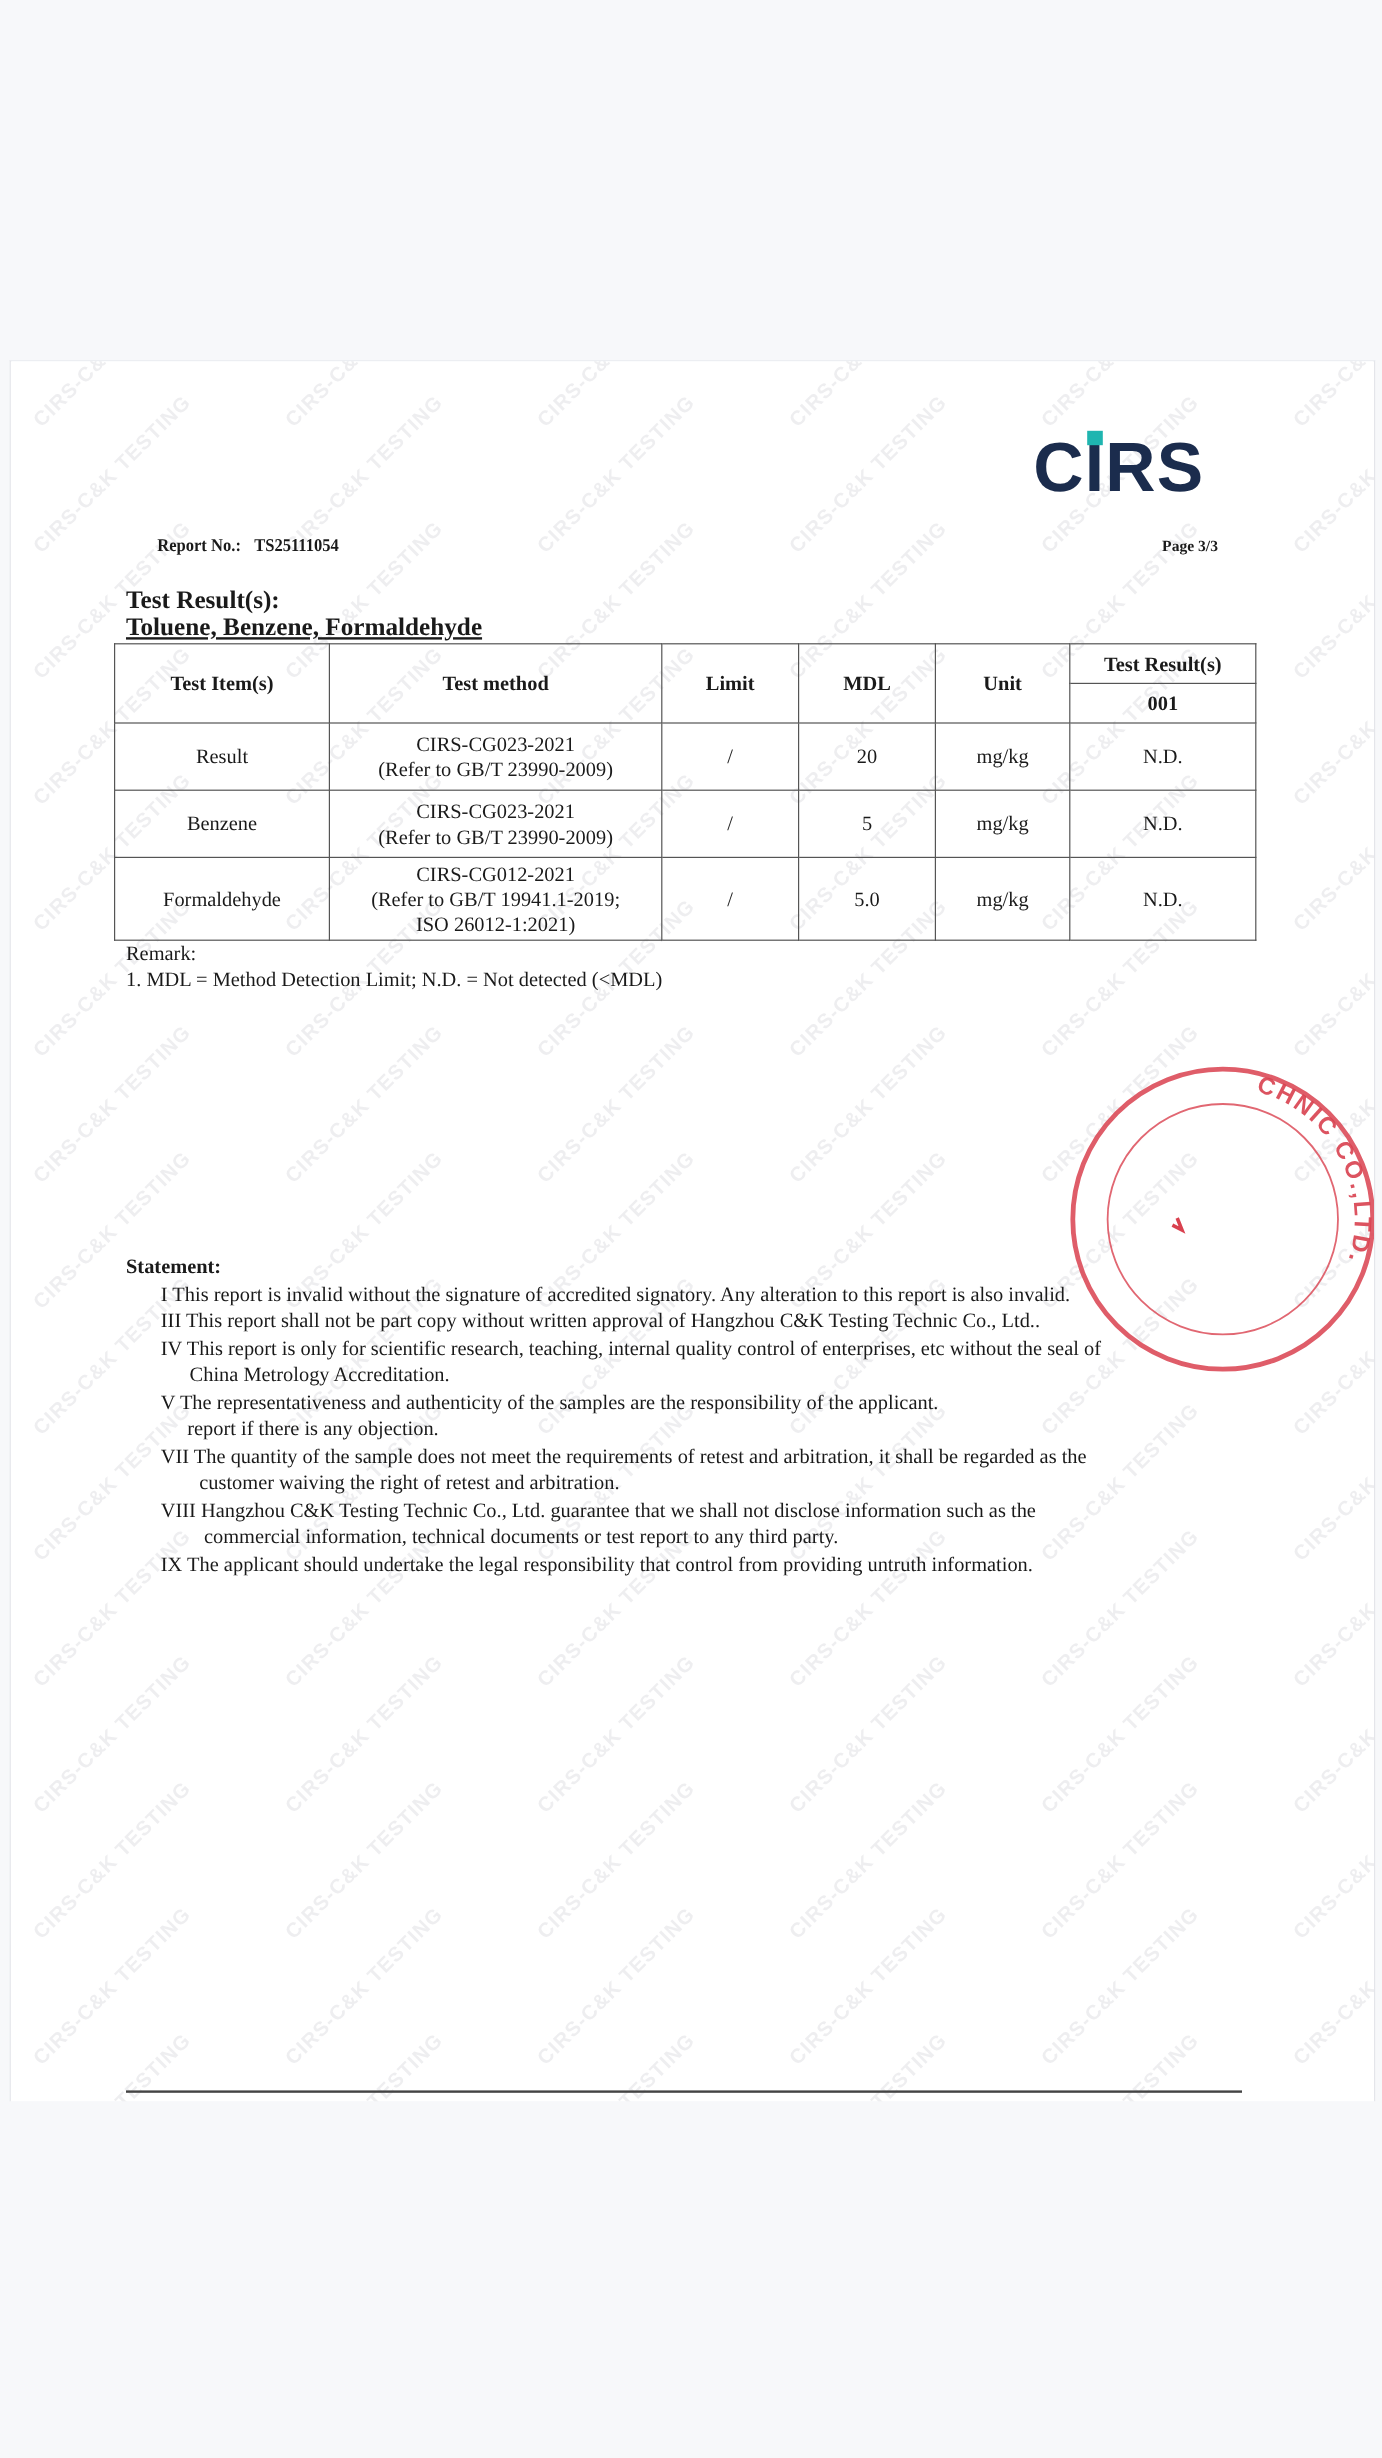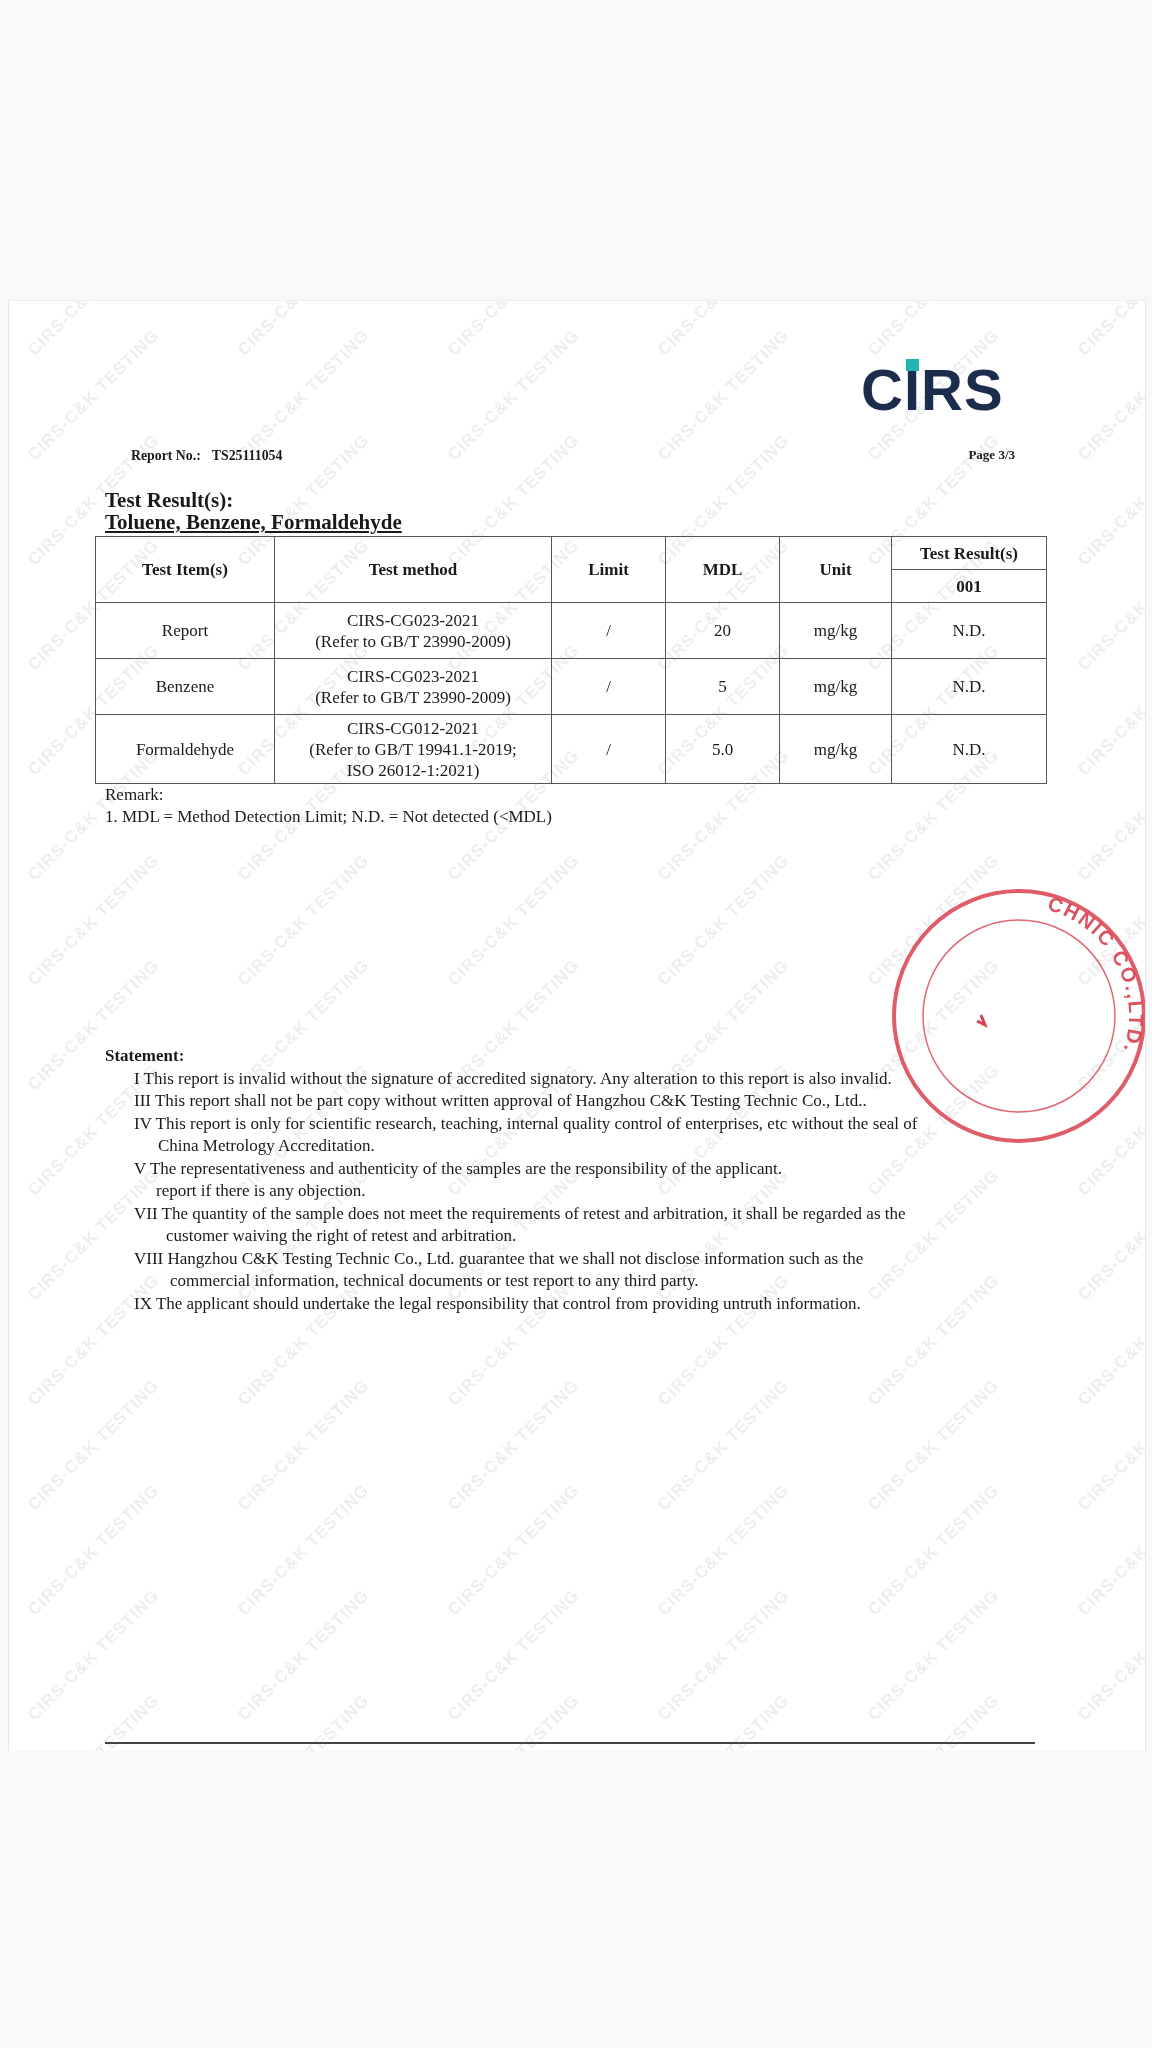--- a/index.html
+++ b/index.html
@@ -218,21 +218,21 @@
         <th rowspan="2">MDL</th>
         <th rowspan="2">Unit</th>
         <th>Test Result(s)</th>
       </tr>
       <tr style="height:33px">
         <th>001</th>
       </tr>
     </thead>
     <tbody id="results-body">
         <tr style="height: 56px;">
-          <td>Report</td>
+          <td>Result</td>
           <td>
             <div>CIRS-CG023-2021</div>
             <div>(Refer to GB/T 23990-2009)</div>
           </td>
           <td>/</td>
           <td>20</td>
           <td>mg/kg</td>
           <td>N.D.</td>
         </tr>
         <tr style="height: 56px;">

